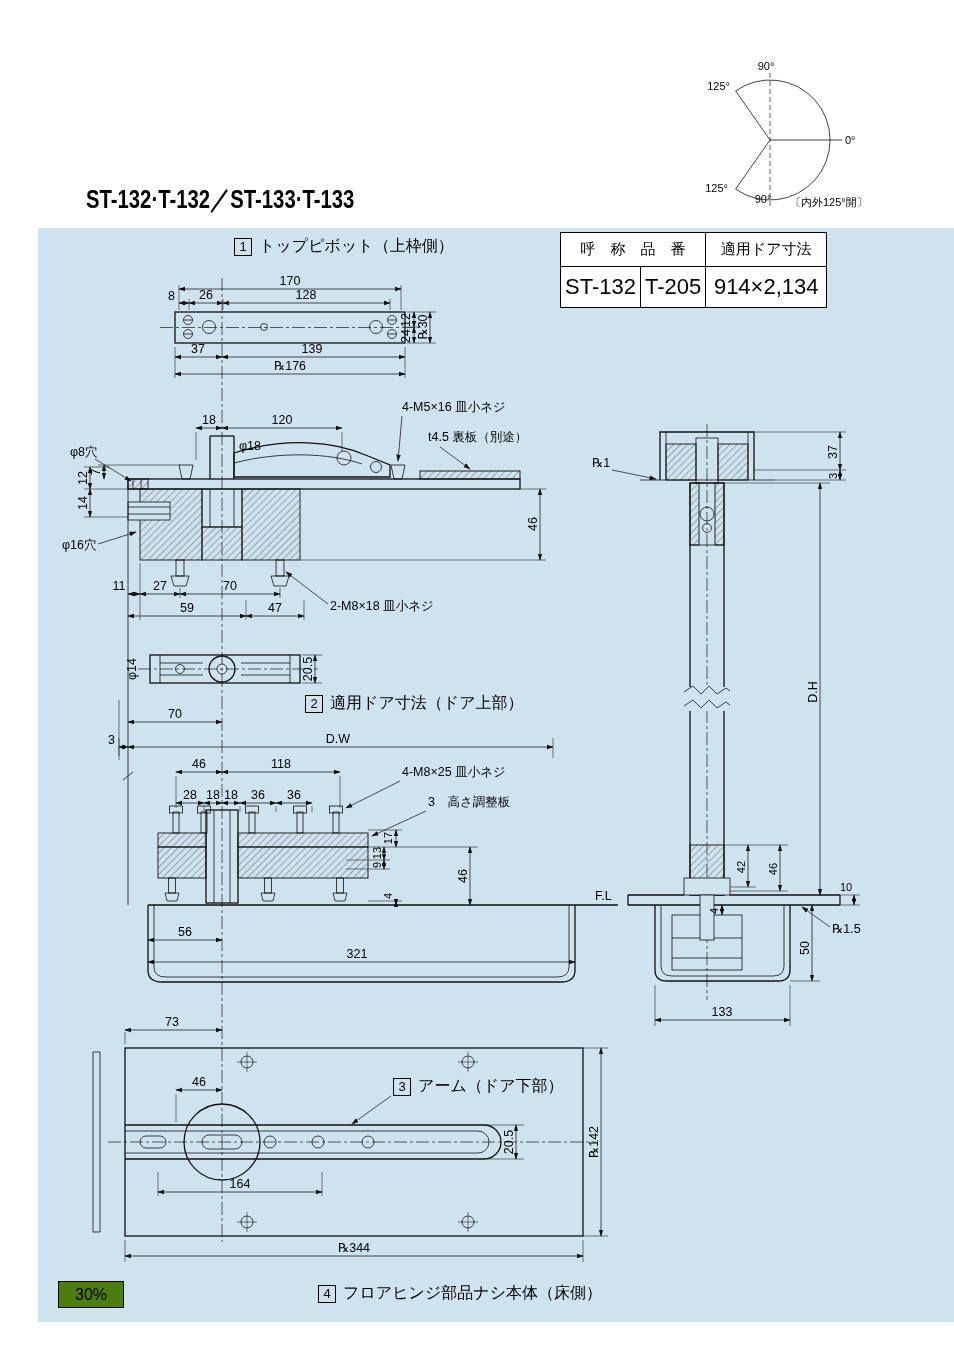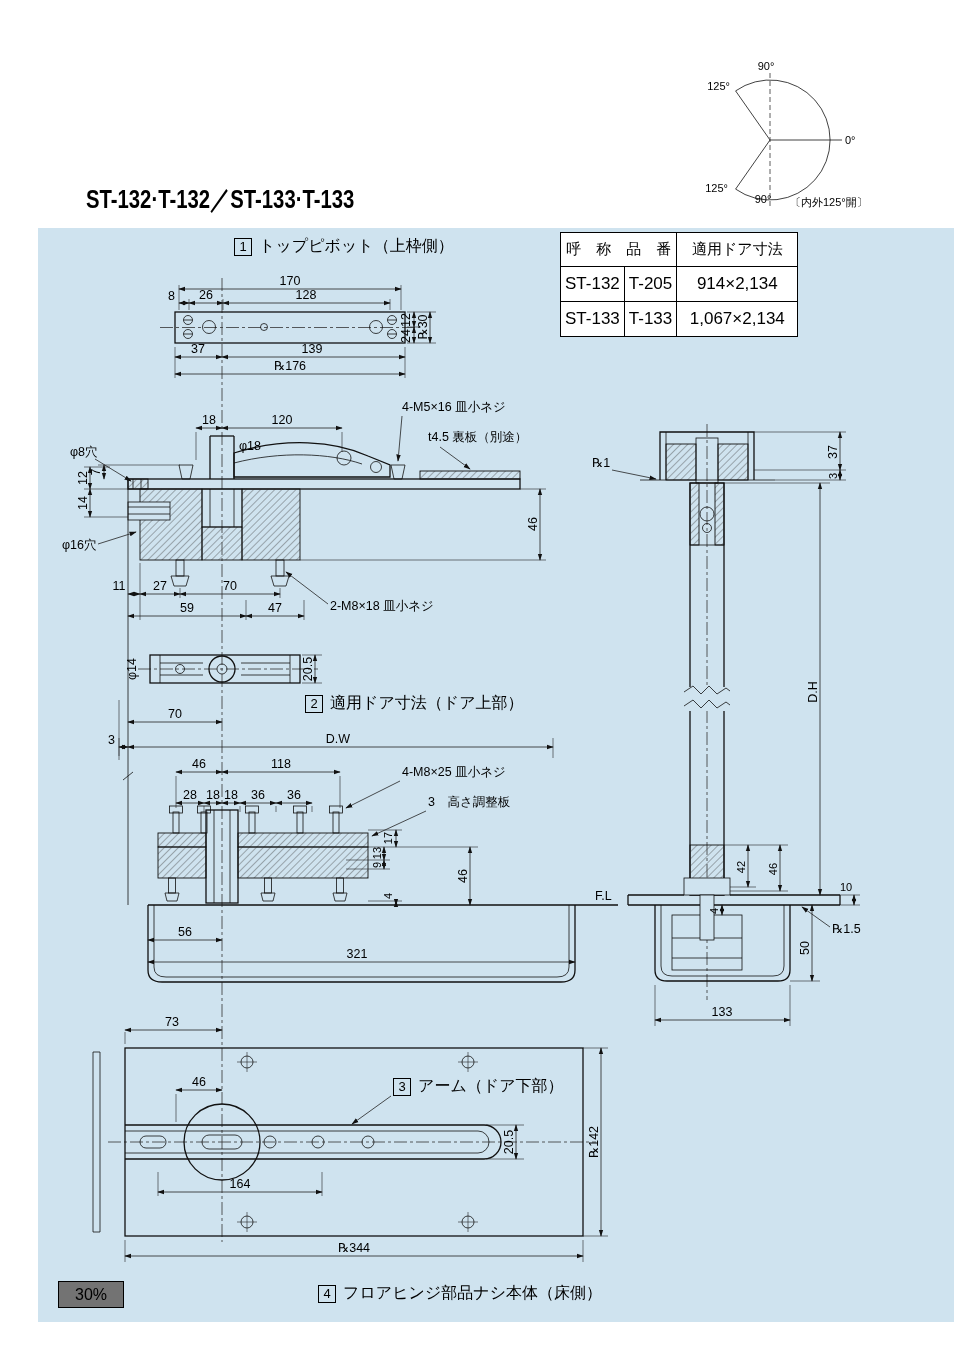--- a/index.html
+++ b/index.html
@@ -10,24 +10,24 @@
   svg.overlay { position:absolute; left:0; top:0; }
 
   .title { position:absolute; left:88px; top:138px; font-size:27px; font-weight:bold; letter-spacing:3px; }
   .models { position:absolute; left:86px; top:182px; font-size:26px; font-weight:bold; transform:scaleX(.78); transform-origin:left center; white-space:nowrap; }
 
   .caption { position:absolute; display:flex; align-items:center; gap:7px; font-size:16px; white-space:nowrap; }
   .cap-num { display:inline-flex; align-items:center; justify-content:center; width:18px; height:18px; border:1.5px solid #000; font-size:13px; line-height:1; }
 
   .spec { position:absolute; left:560px; top:232px; border-collapse:collapse; background:#fff; table-layout:fixed; }
   .spec td { border:1px solid #000; text-align:center; height:25px; font-size:15px; padding:7px 4px; }
-  .spec td.big { font-size:17px; }
+  .spec td.big { font-size:22px; }
   .spec .c1 { width:97px; } .spec .c2 { width:97px; } .spec .c3 { width:121px; }
 
-  .scalebox { position:absolute; left:58px; top:1281px; width:66px; height:27px; background:#737373; border:1px solid #000; display:flex; align-items:center; justify-content:center; font-size:16px; }
+  .scalebox { position:absolute; left:58px; top:1281px; width:66px; height:27px; background:#4d7c0f; border:1px solid #000; display:flex; align-items:center; justify-content:center; font-size:16px; }
 
   
   .ln  { stroke:#111; stroke-width:1.3; fill:none; }
   .ln2 { stroke:#111; stroke-width:.8; fill:none; }
   .dim { stroke:#222; stroke-width:.8; fill:none; marker-start:url(#arr); marker-end:url(#arr); }
   .ldr { stroke:#222; stroke-width:.8; fill:none; marker-end:url(#arr); }
   .ext { stroke:#222; stroke-width:.6; fill:none; }
   .cl  { stroke:#333; stroke-width:.8; fill:none; stroke-dasharray:13 3 3 3; }
   .dash{ stroke:#333; stroke-width:.8; fill:none; stroke-dasharray:5 3; }
   .hat { fill:url(#hatch); stroke:#111; stroke-width:.9; }
@@ -439,25 +439,20 @@
     <tbody>
         <tr>
       <td colspan="2" class="c1">呼　称　品　番</td>
       <td class="c3">適用ドア寸法</td>
     </tr>
     <tr>
       <td class="big">ST-132</td>
       <td class="big">T-205</td>
       <td class="big">914×2,134</td>
     </tr>
-    <tr>
-      <td class="big">ST-133</td>
-      <td class="big">T-133</td>
-      <td class="big">1,067×2,134</td>
-    </tr>
   </tbody>
     </table>
 
   <div class="caption" style="left:234px; top:236px;">
     <span class="cap-num">1</span>
     <span>トップピボット（上枠側）</span>
   </div>
   <div class="caption" style="left:305px; top:693px;">
     <span class="cap-num">2</span>
     <span>適用ドア寸法（ドア上部）</span>

